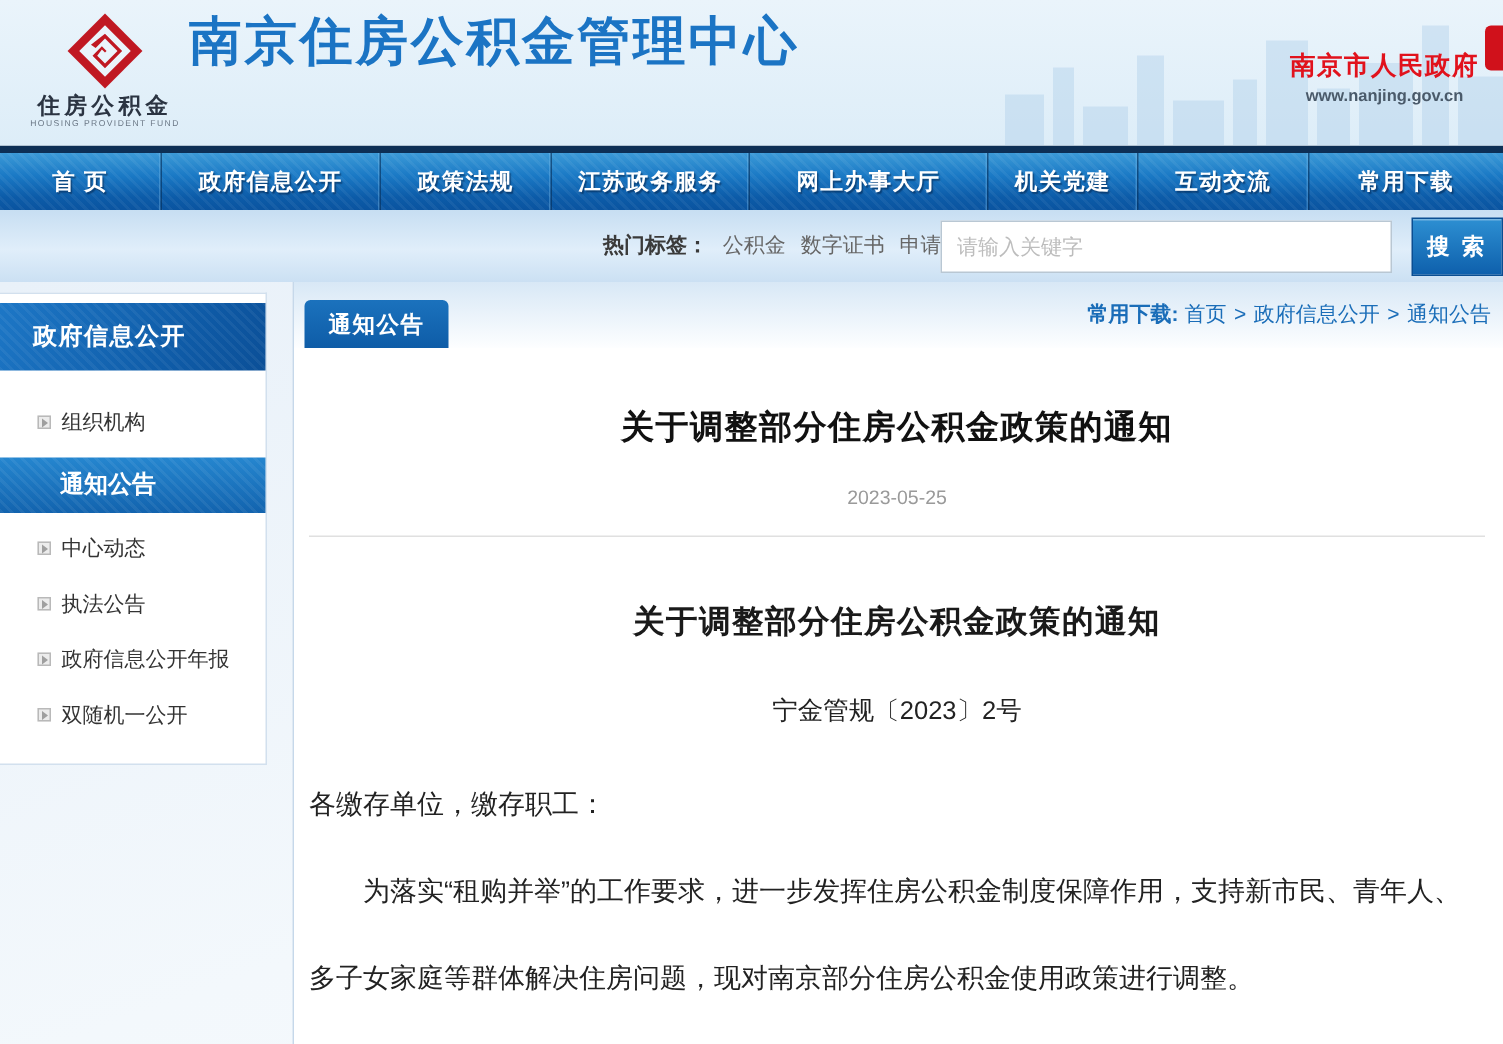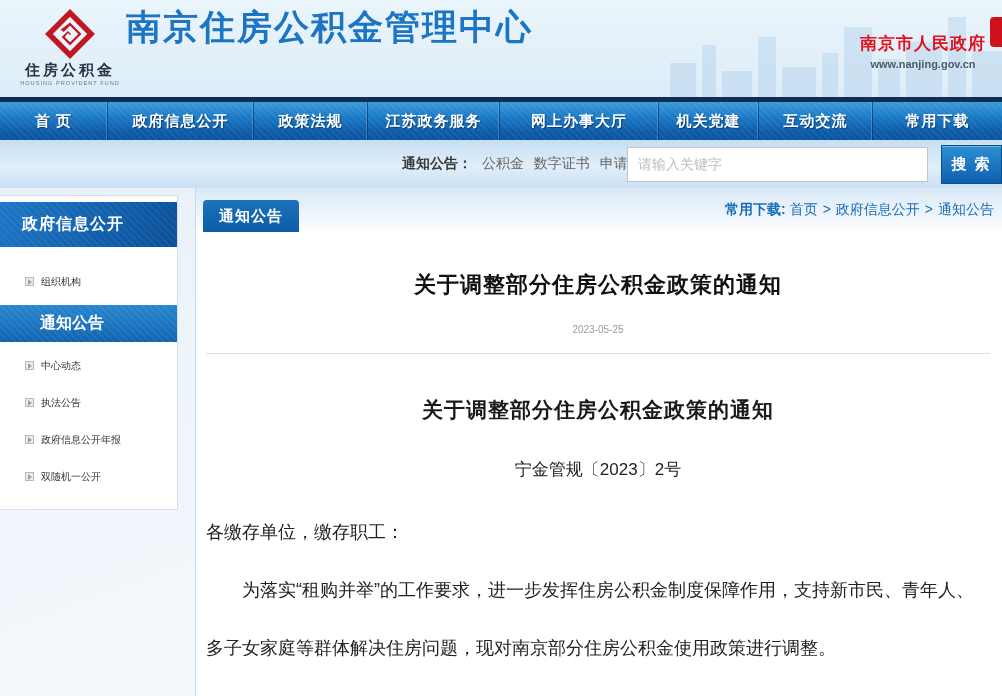--- a/index.html
+++ b/index.html
@@ -88,21 +88,21 @@
   }
   .sidebar-header {
     height:45px; margin-top:6px; display:flex; align-items:center;
     padding-left:22px; color:#fff; font-size:16px; font-weight:bold; letter-spacing:1px;
     background:
       repeating-linear-gradient(45deg, rgba(255,255,255,.05) 0 2px, transparent 2px 5px),
       linear-gradient(120deg,#1d77c6 0%, #0e5aa6 70%, #0b4f97 100%);
   }
   .side-item {
     height:37px; display:flex; align-items:center; padding-left:25px;
-    font-size:10px; color:#333; cursor:pointer; white-space:nowrap;
+    font-size:14px; color:#333; cursor:pointer; white-space:nowrap;
   }
   .side-item .sq {
     width:9px; height:9px; margin-right:7px; flex:0 0 auto;
     background:#ececec; border:1px solid #b9b9b9; position:relative;
   }
   .side-item .sq::after {
     content:""; position:absolute; left:2px; top:1px;
     border-left:4px solid #9f9f9f; border-top:3px solid transparent; border-bottom:3px solid transparent;
   }
   .side-item.active {
@@ -129,21 +129,21 @@
   }
   .breadcrumb {
     position:absolute; right:8px; top:13px; font-size:14px; color:#1a6db8; white-space:nowrap;
   }
   .breadcrumb .bc-label { font-weight:bold; }
   .breadcrumb .sep { margin:0 5px; color:#1a6db8; }
   .breadcrumb a { color:#1a6db8; text-decoration:none; cursor:pointer; }
 
   .article { padding:0 12px 0 10px; }
   .art-title { margin-top:38px; text-align:center; font-size:22px; font-weight:bold; color:#111; letter-spacing:1px; }
-  .art-date { margin-top:24px; text-align:center; font-size:10px; color:#9a9a9a; }
+  .art-date { margin-top:24px; text-align:center; font-size:13px; color:#9a9a9a; }
   .art-divider { margin:18px 0 0 0; border-bottom:1px solid #e0e0e0; }
   .doc-title { margin-top:42px; text-align:center; font-size:21px; font-weight:600; color:#1a1a1a; letter-spacing:1px; }
   .doc-number { margin-top:34px; text-align:center; font-size:17px; color:#222; }
   .body-text { margin-top:22px; font-size:18px; color:#222; line-height:58px; }
   .body-text p.indent { text-indent:2em; }
 </style>
 </head>
 <body>
 
 <div class="header">
@@ -188,21 +188,21 @@
   <div class="nav-item" style="width:114px">政策法规</div>
   <div class="nav-item" style="width:132px">江苏政务服务</div>
   <div class="nav-item" style="width:159px">网上办事大厅</div>
   <div class="nav-item" style="width:100px">机关党建</div>
   <div class="nav-item" style="width:114px">互动交流</div>
   <div class="nav-item" style="flex:1">常用下载</div>
 </div>
 
 <div class="search-strip">
   <div class="hot-tags">
-    <span class="hot-label">通知公告：</span>
+    <span class="hot-label">热门标签：</span>
     <span class="hot-tag">公积金</span>
     <span class="hot-tag">数字证书</span>
     <span class="hot-tag">申请表</span>
   </div>
   <input class="search-input" type="text" placeholder="请输入关键字" style="">
   <button class="search-btn">搜 索</button>
 </div>
 
 <div class="content">
 

